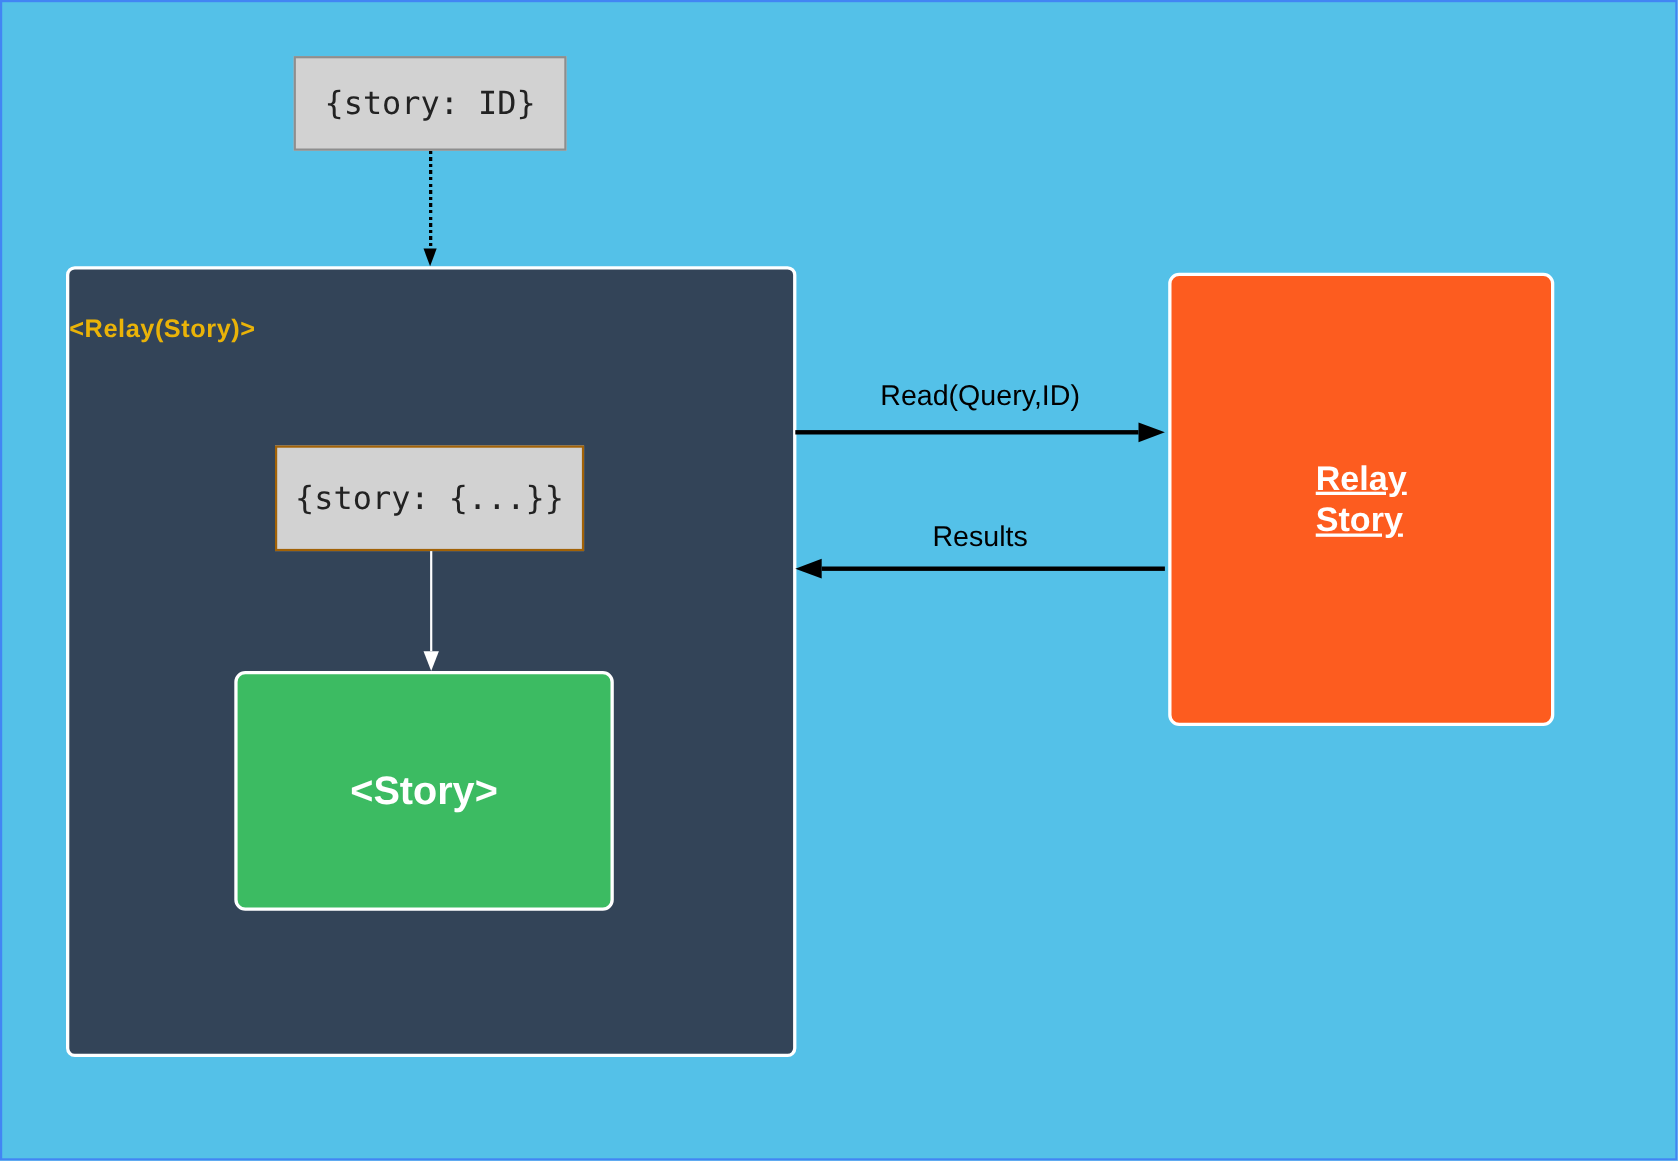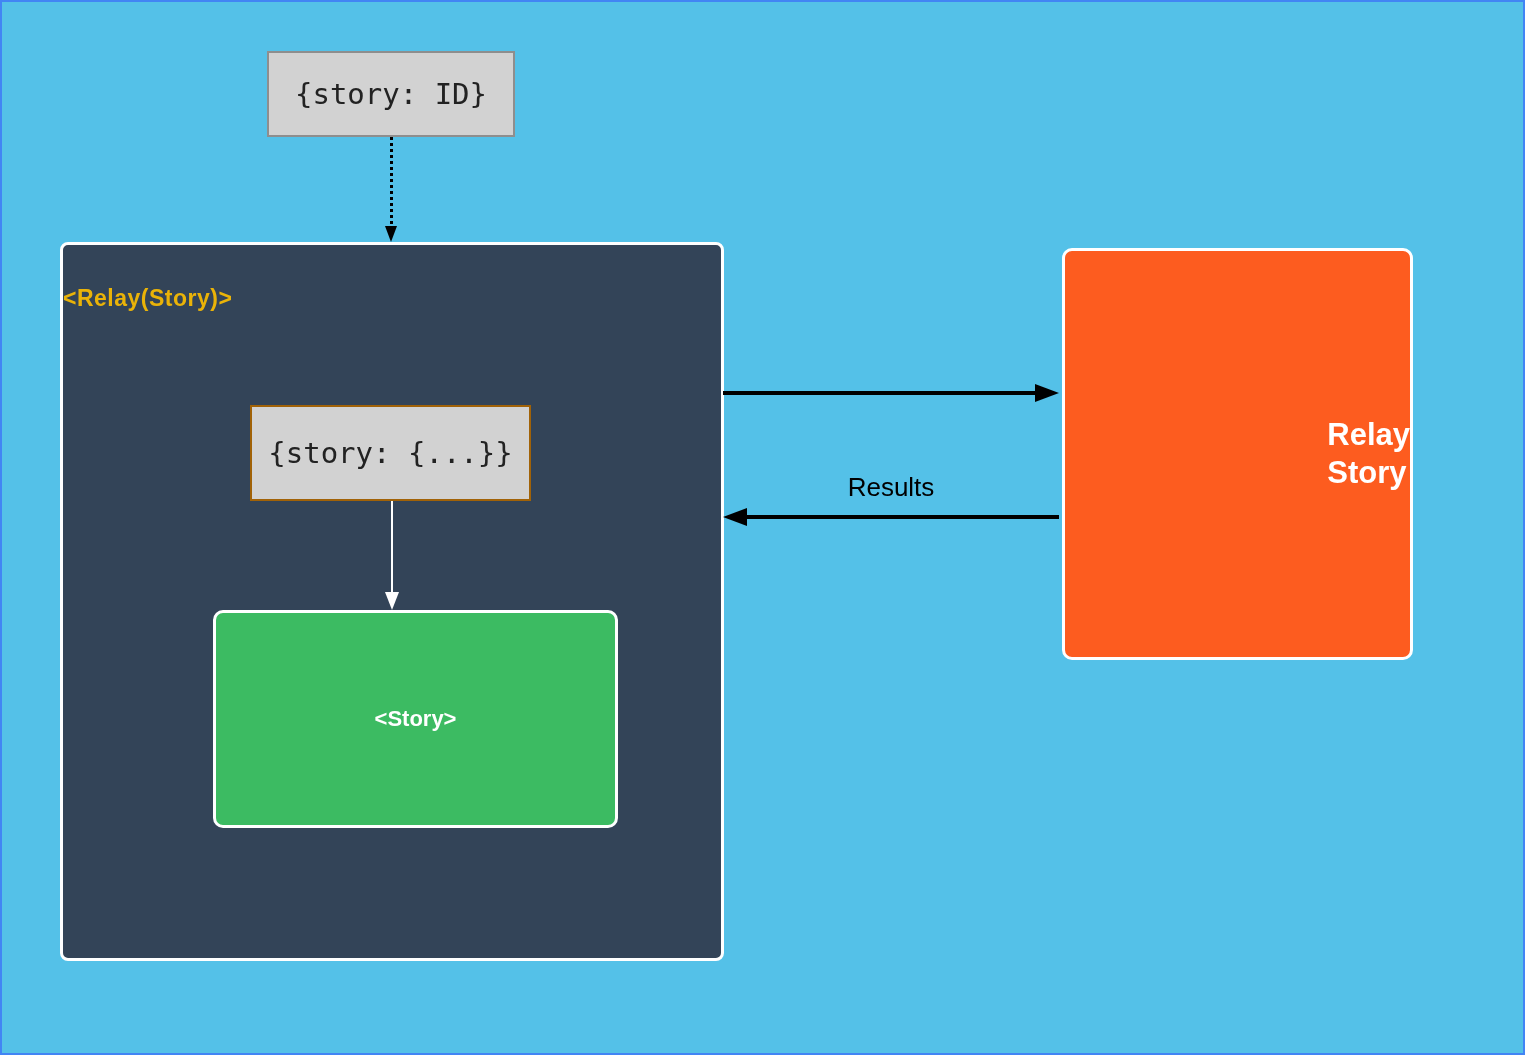--- a/index.html
+++ b/index.html
@@ -47,49 +47,50 @@
     color: #eab308;
     font-size: 23px;
     font-weight: bold;
     letter-spacing: 0.5px;
   }
 
   
   .story-box {
     position: absolute;
     left: 150px; top: 365px;
-    width: 405px; height: 218px;
+    width: 345px; height: 218px;
     box-sizing: border-box;
     background: #3cbb62;
     border: 3px solid #ffffff;
     border-radius: 10px;
     display: flex;
     align-items: center;
     justify-content: center;
     color: #ffffff;
-    font-size: 22px;
+    font-size: 36px;
     font-weight: bold;
   }
 
   
   .store-box {
     position: absolute;
     left: 1060px; top: 246px;
     width: 351px; height: 412px;
     box-sizing: border-box;
     background: #fd5c1f;
     border: 3px solid #ffffff;
     border-radius: 10px;
     display: flex;
     align-items: center;
-    justify-content: flex-end;
+    justify-content: center;
     color: #ffffff;
     font-size: 31px;
     font-weight: bold;
     line-height: 38px;
+    text-decoration: underline;
   }
   .store-text { text-align: left; }
 
   
   .dotted-line {
     position: absolute;
     left: 388px; top: 135px;
     width: 3px; height: 89px;
     background: repeating-linear-gradient(to bottom, #000 0 3px, transparent 3px 6px);
   }
@@ -157,20 +158,21 @@
     </div>
 
     <div class="white-line"></div>
     <div class="white-head"></div>
 
     <div class="story-box">
       <span>&lt;Story&gt;</span>
     </div>
   </div>
 
+  <div class="arrow-label read-label">Read(Query,ID)</div>
   <div class="read-line"></div>
   <div class="read-head"></div>
 
   <div class="arrow-label results-label">Results</div>
   <div class="results-line"></div>
   <div class="results-head"></div>
 
   <div class="store-box">
     <div class="store-text">
       <div>Relay</div>

